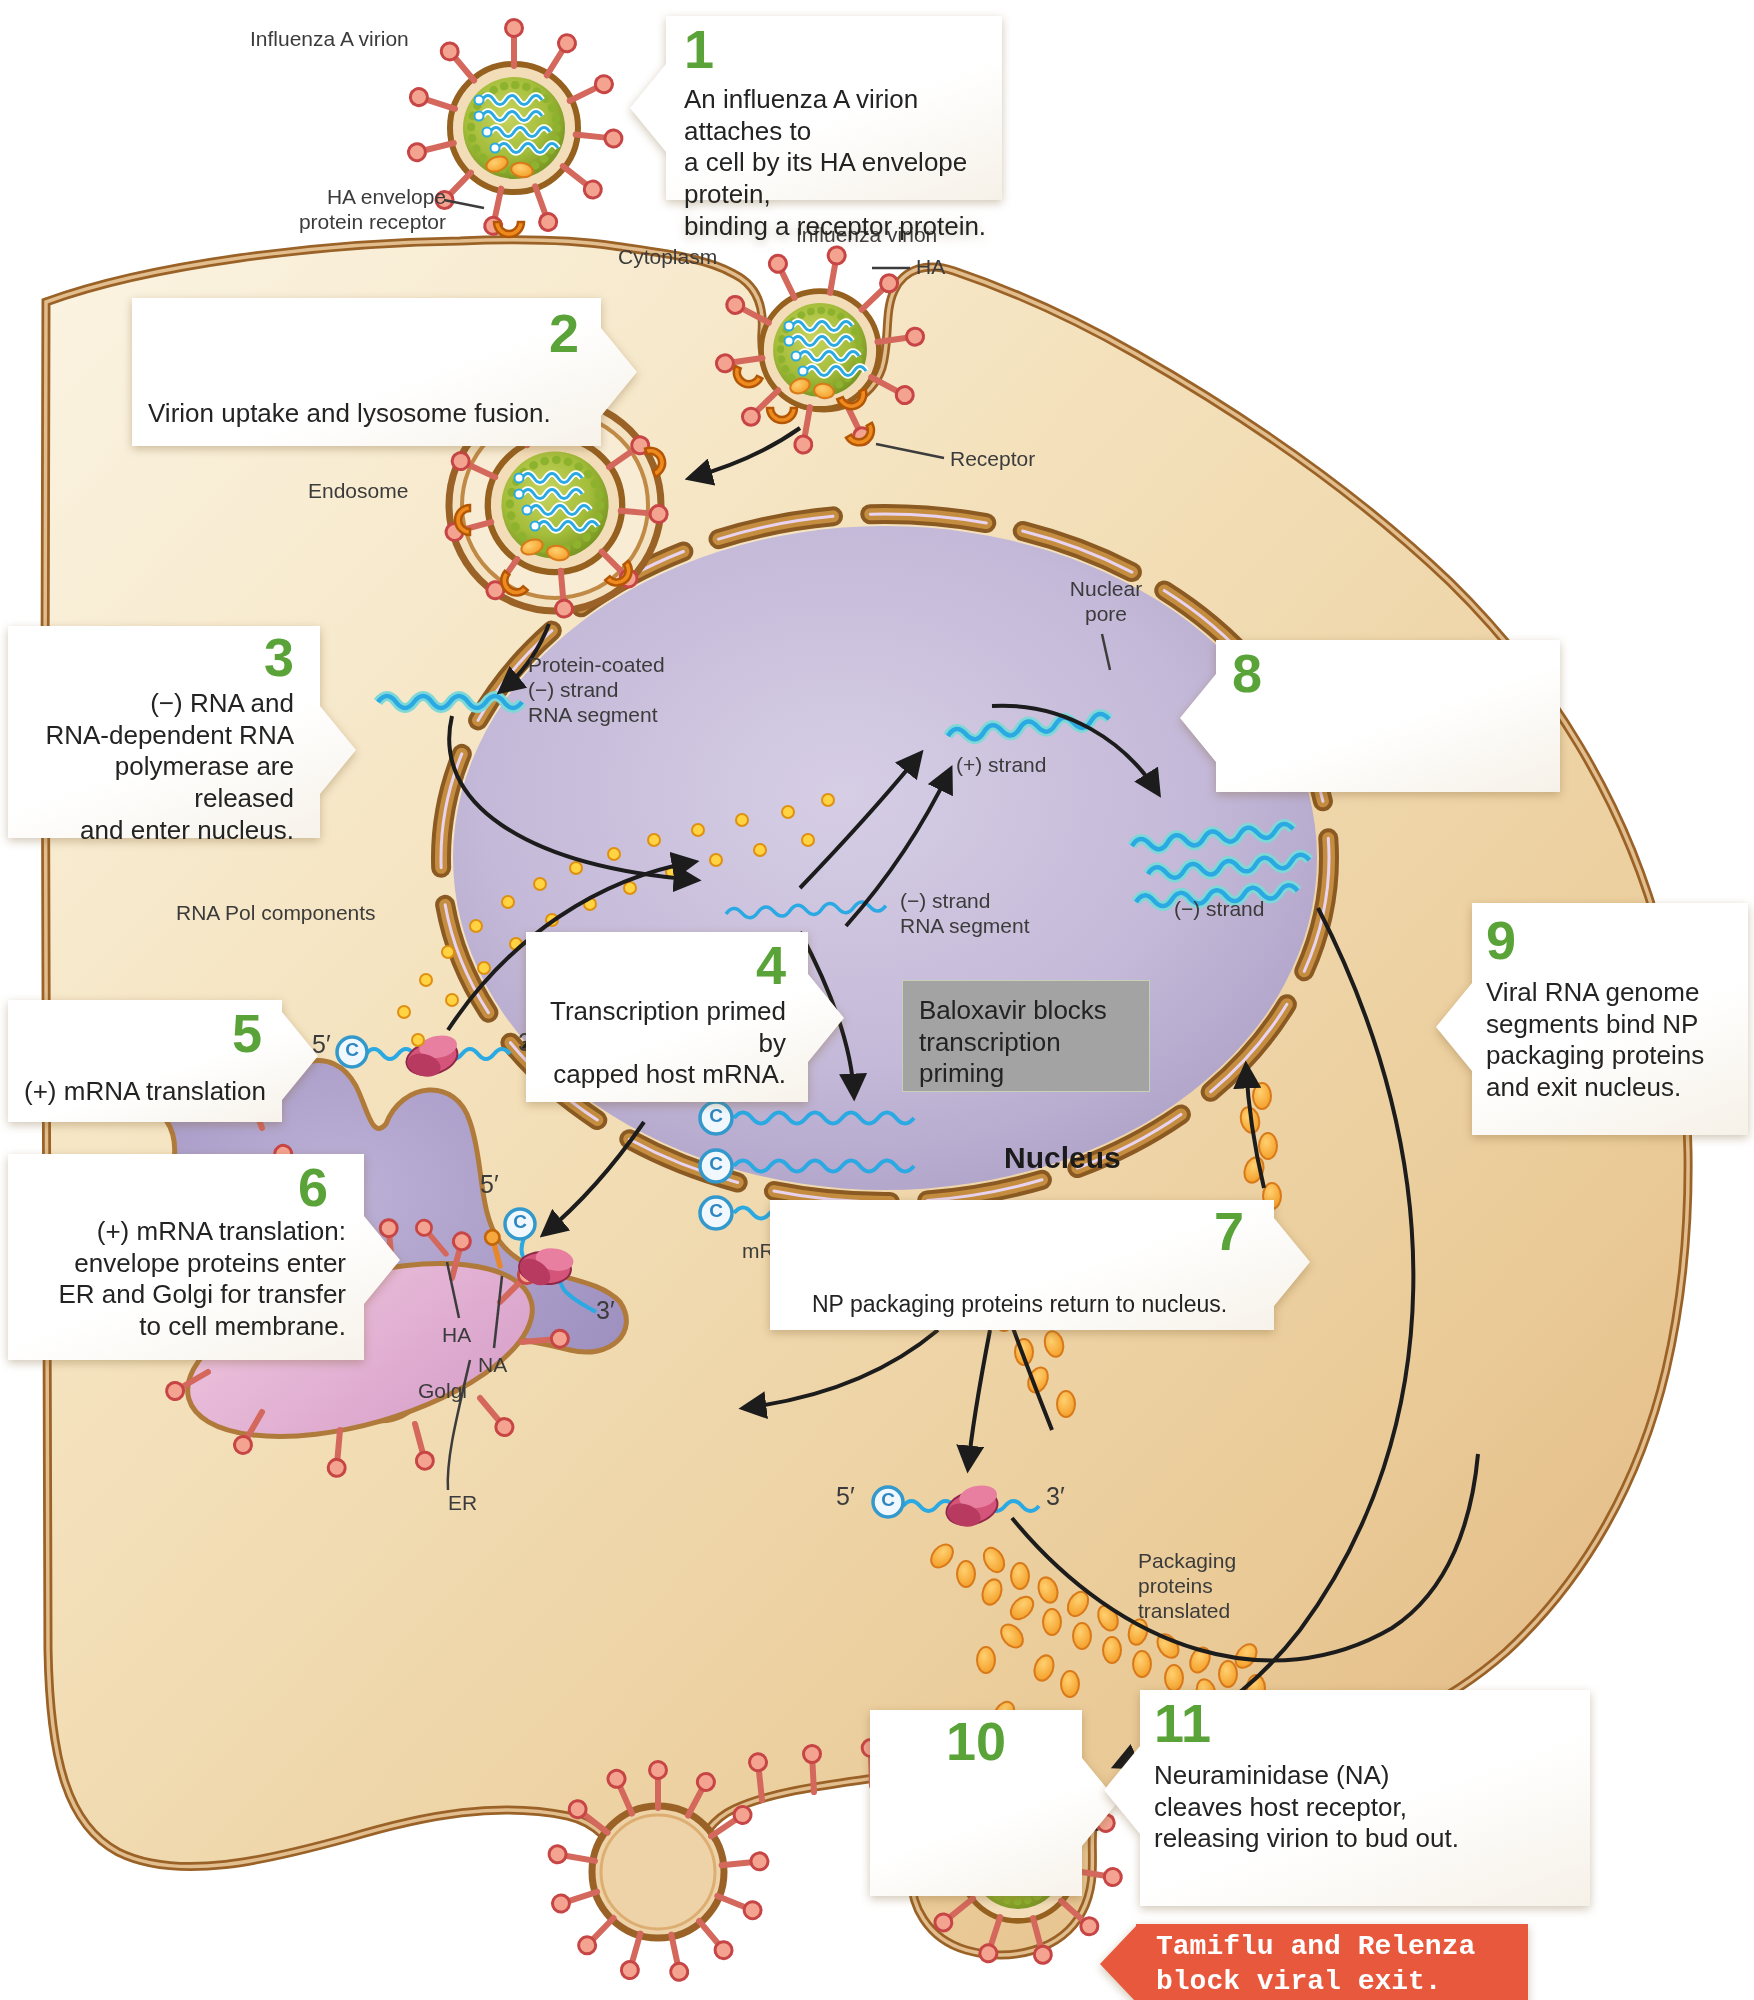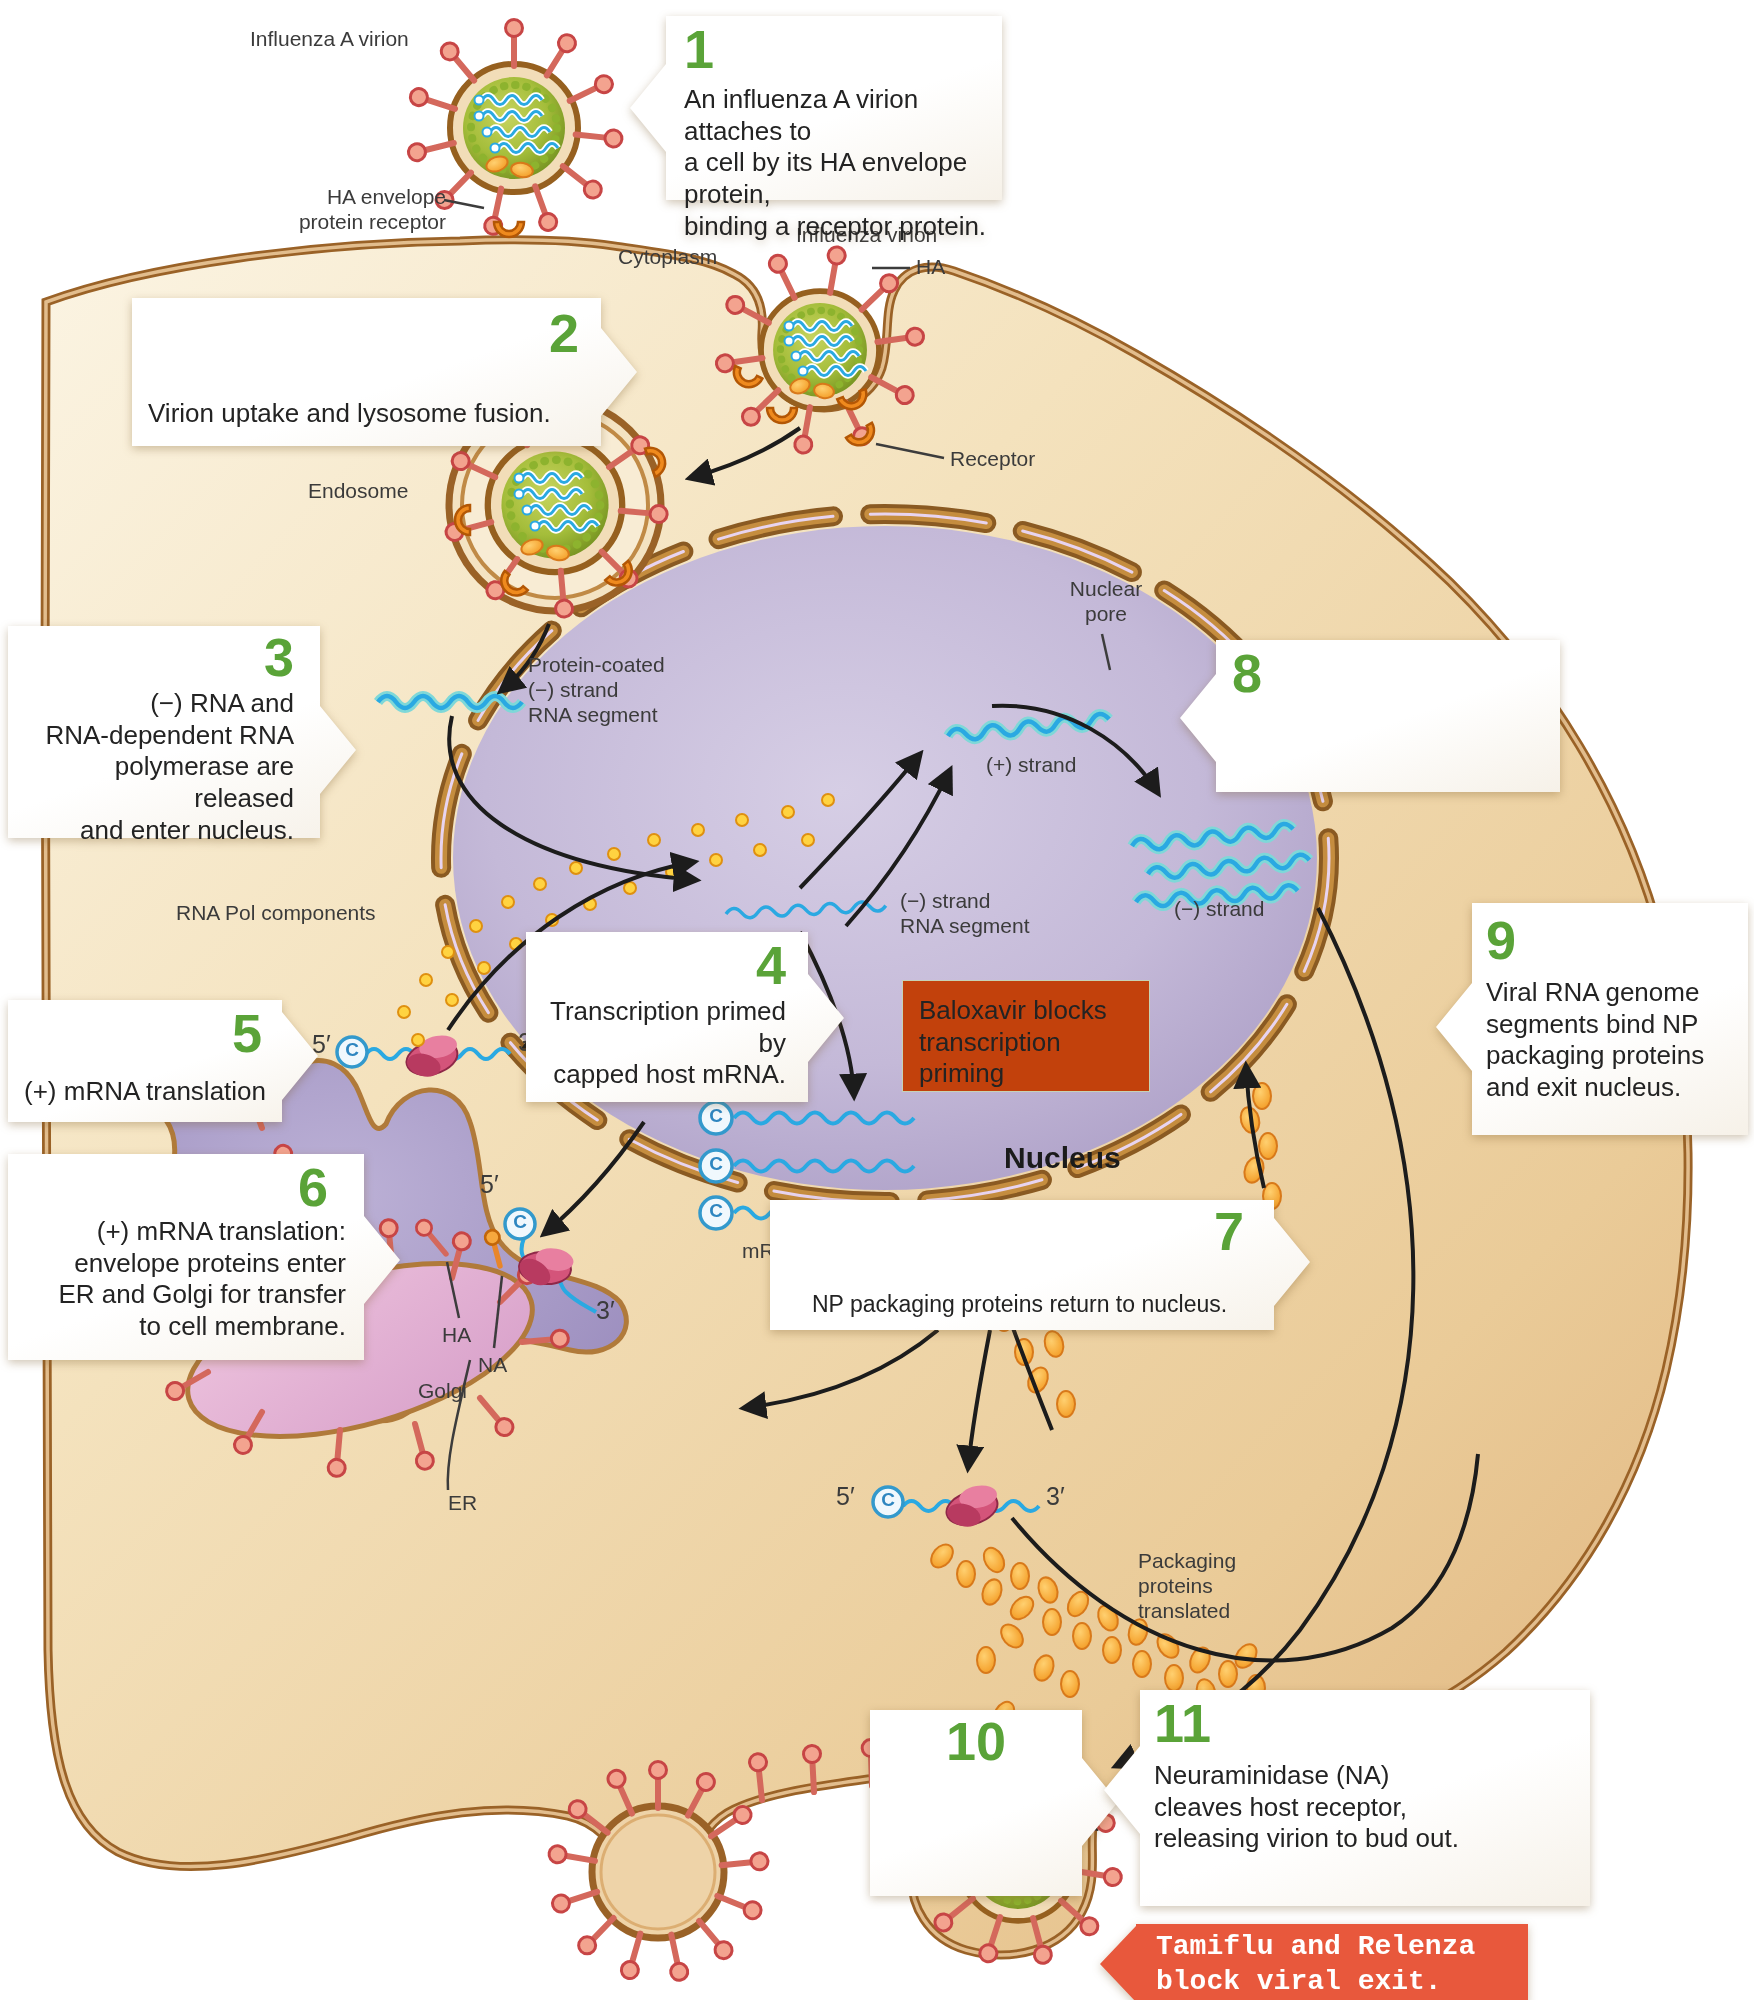--- a/index.html
+++ b/index.html
@@ -12,21 +12,21 @@
   .co-bg{position:absolute;inset:0;background:linear-gradient(160deg,#ffffff 55%,#f6f1e8 100%);}
   .pr .co-bg{clip-path:polygon(0 0,calc(100% - 36px) 0,calc(100% - 36px) calc(var(--ay) - 44px),
              100% var(--ay),calc(100% - 36px) calc(var(--ay) + 44px),calc(100% - 36px) 100%,0 100%);}
   .pl .co-bg{clip-path:polygon(36px 0,100% 0,100% 100%,36px 100%,36px calc(var(--ay) + 44px),
              0 var(--ay),36px calc(var(--ay) - 44px));}
   .co-num{position:absolute;font-size:54px;font-weight:bold;color:#5aa338;line-height:1;}
   .co-text{position:absolute;font-size:26px;line-height:1.22;color:#232323;white-space:pre-line;}
   .right{text-align:right;}
   .prime{position:absolute;font-size:25px;color:#3b3b3b;}
   .cap-letter{position:absolute;width:24px;text-align:center;font-size:19px;font-weight:bold;color:#2e86c0;}
-  #note-baloxavir{position:absolute;left:902px;top:980px;width:246px;height:110px;background:#c2410c;
+  #note-baloxavir{position:absolute;left:902px;top:980px;width:246px;height:110px;background:#a3a3a3;
       border:1.5px solid #c6d2b6;}
   #note-baloxavir .co-text{left:16px;top:14px;}
   #note-tamiflu{position:absolute;left:1100px;top:1924px;width:428px;height:80px;}
   #note-tamiflu .co-bg{background:#e8583c;clip-path:polygon(36px 0,100% 0,100% 100%,36px 100%,
       36px 78px,0 40px,36px 2px);}
   #note-tamiflu .co-text{left:56px;top:5px;color:#fff;font-family:Liberation Mono, monospace;
       font-weight:bold;font-size:28px;line-height:1.25;}
   #lbl-nucleus{font-weight:bold;font-size:30px;color:#1b1b1b;}
   #co7 .co-text{font-size:23px;}
 </style>
@@ -440,21 +440,21 @@
 <div class="lbl" style="left:618px;top:244px;">Cytoplasm</div>
 <div class="lbl" style="left:796px;top:222px;">Influenza virion</div>
 <div class="lbl" style="left:916px;top:254px;">HA</div>
 <div class="lbl" style="left:950px;top:446px;">Receptor</div>
 <div class="lbl" style="left:308px;top:478px;">Endosome</div>
 <div class="lbl pre" style="left:528px;top:652px;">Protein-coated
 (−) strand
 RNA segment</div>
 <div class="lbl pre" style="left:1036px;top:576px;width:140px;text-align:center;">Nuclear
 pore</div>
-<div class="lbl" style="left:986px;top:752px;text-align:center;">(+) strand</div>
+<div class="lbl" style="left:956px;top:752px;text-align:center;">(+) strand</div>
 <div class="lbl pre" style="left:900px;top:888px;">(−) strand
 RNA segment</div>
 <div class="lbl" style="left:1174px;top:896px;">(−) strand</div>
 <div class="lbl" style="left:176px;top:900px;">RNA Pol components</div>
 <div class="lbl" id="lbl-nucleus" style="left:1004px;top:1140px;">Nucleus</div>
 <div class="lbl" style="left:742px;top:1238px;">mRNA</div>
 <div class="lbl" style="left:442px;top:1322px;">HA</div>
 <div class="lbl" style="left:478px;top:1352px;">NA</div>
 <div class="lbl" style="left:448px;top:1490px;">ER</div>
 <div class="lbl" style="left:418px;top:1378px;">Golgi</div>

